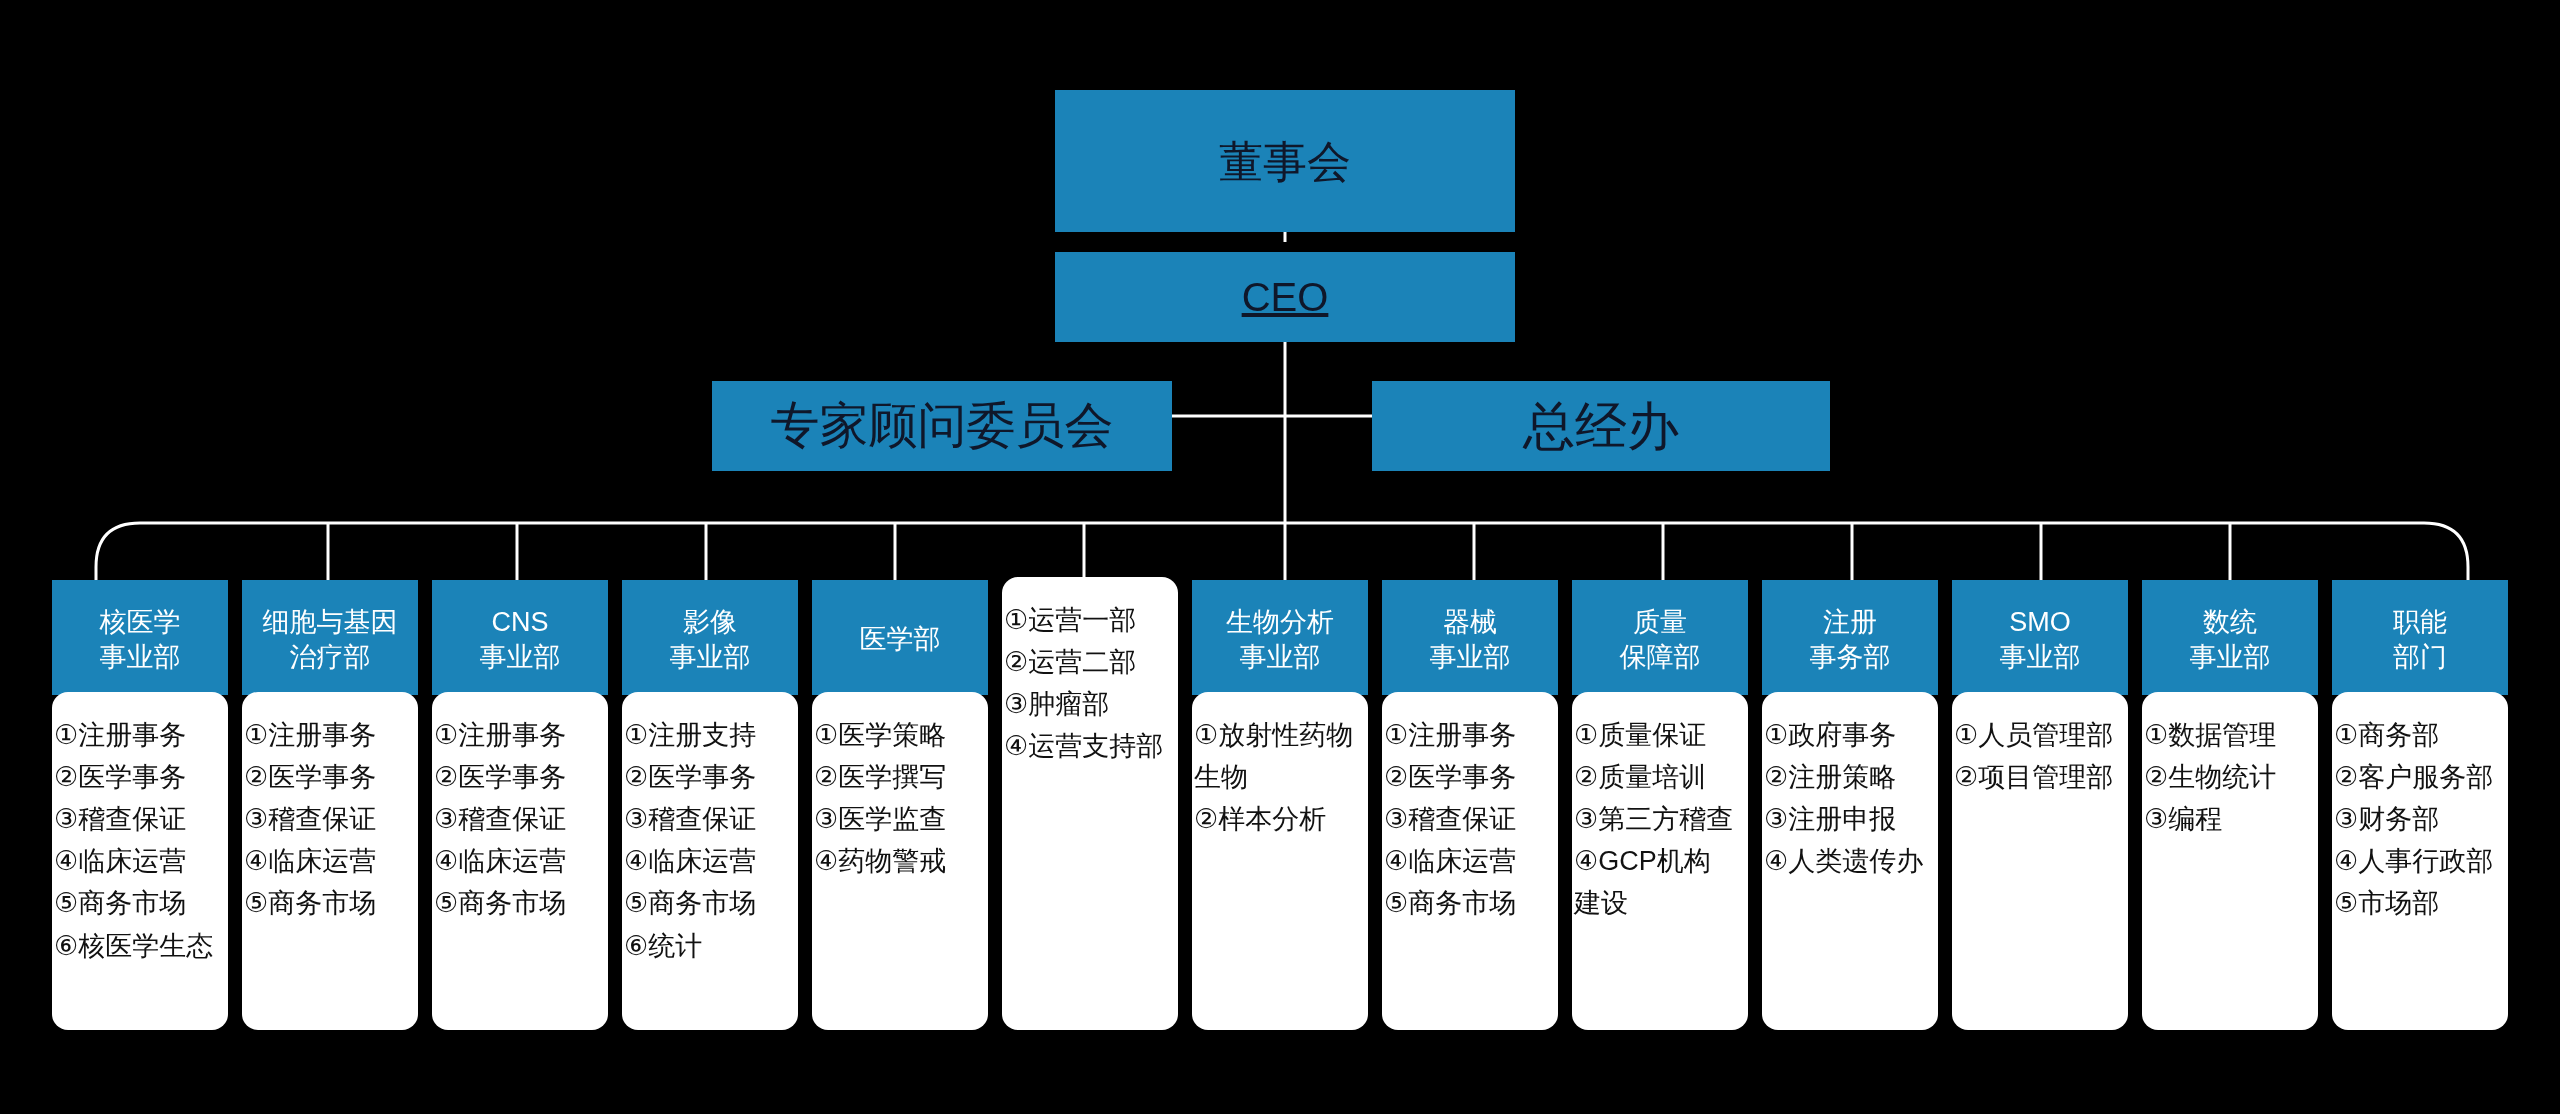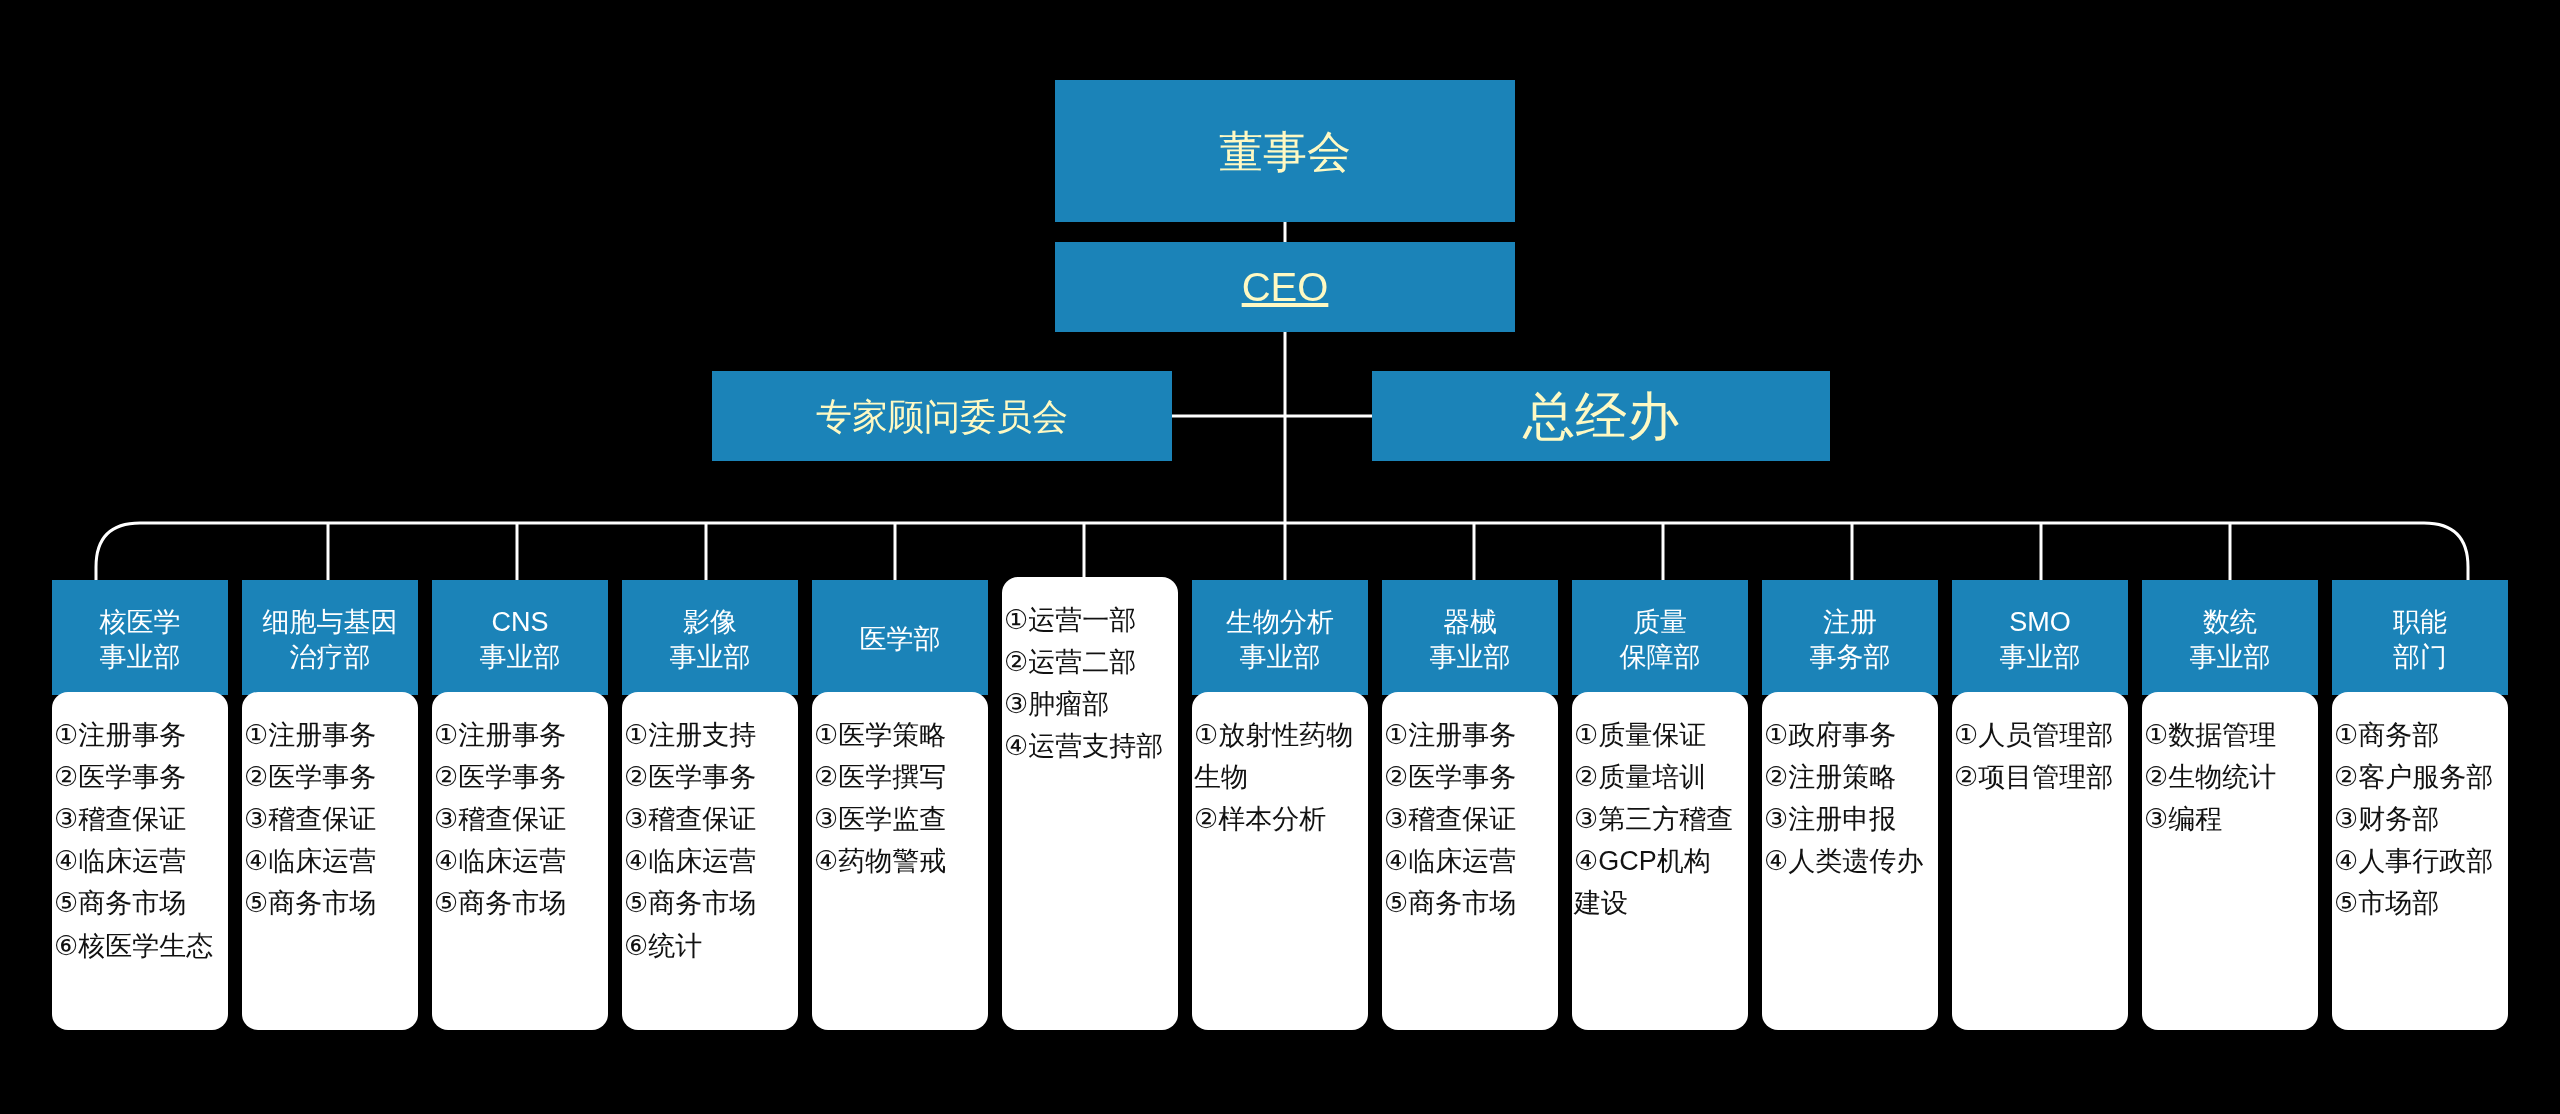--- a/index.html
+++ b/index.html
@@ -15,41 +15,42 @@
     width: 2560px;
     height: 1114px;
     background: #000000;
     overflow: hidden;
   }
 
   
   .node {
     position: absolute;
     background: #1B83B8;
-    color: #fef9c3;
+    color: #0f172a;
     display: flex;
     align-items: center;
     justify-content: center;
     text-align: center;
     line-height: 1.25;
     box-sizing: border-box;
     z-index: 3;
+    margin-top: 10px;
   }
   #node-board {
     left: 1055px; top: 80px; width: 460px; height: 142px;
     font-size: 44px;
   }
   #node-ceo {
     left: 1055px; top: 242px; width: 460px; height: 90px;
     font-size: 40px;
     text-decoration: underline;
   }
   #node-advisory {
     left: 712px; top: 371px; width: 460px; height: 90px;
-    font-size: 36px;
+    font-size: 49px;
   }
   #node-gm {
     left: 1372px; top: 371px; width: 458px; height: 90px;
     font-size: 52px;
   }
   #svg-bus {
     position: absolute;
     left: 0; top: 0;
     width: 2560px; height: 1114px;
     z-index: 1;

